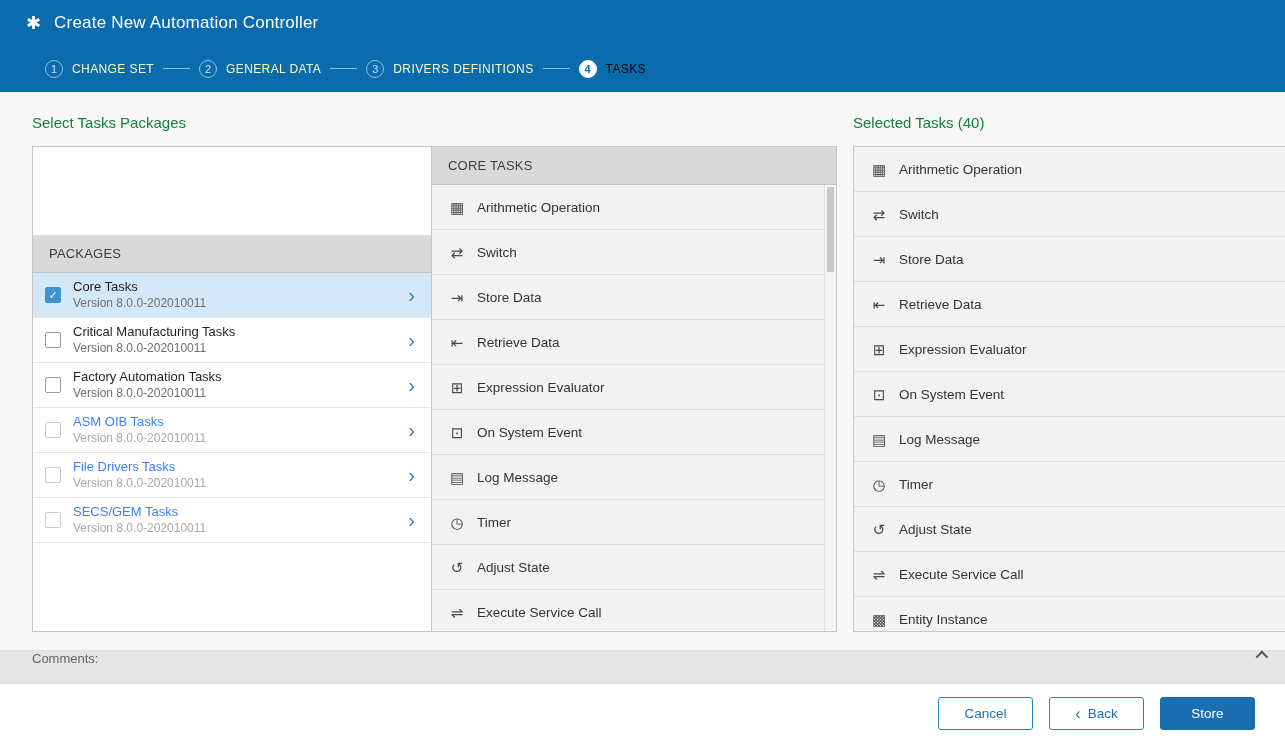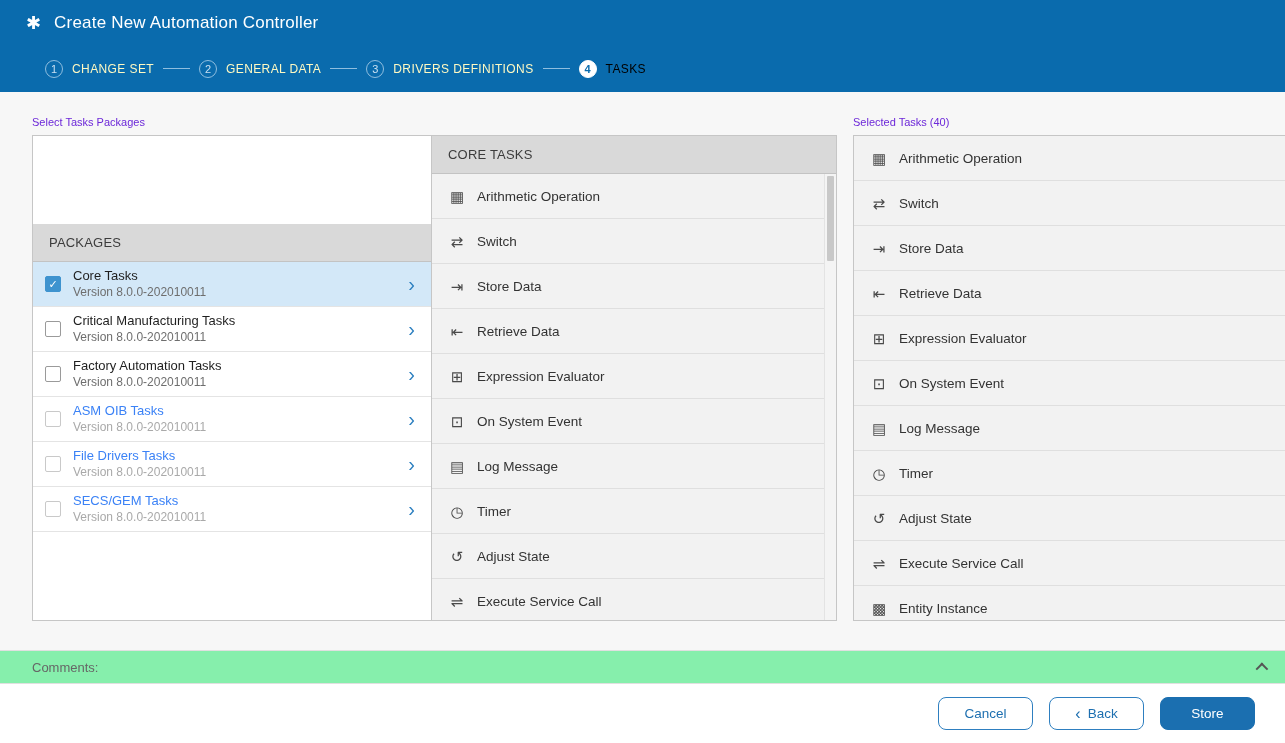--- a/index.html
+++ b/index.html
@@ -35,21 +35,21 @@
   .step.active .step-label { color:#000000; }
   .connector { width:27px; height:1px; background:#8FBEDF; margin:0 9px; flex:none; }
 
   
   .content {
     flex:1; background:#F7F7F7; display:flex;
     padding:22px 27px 0 32px; overflow:hidden;
   }
   .left-section { width:805px; flex:none; }
   .right-section { width:448px; flex:none; margin-left:16px; }
-  .panel-title { font-size:11px; color:#6d28d9; margin-bottom:4px; line-height:17px; }
+  .panel-title { font-size:15px; color:#15803d; margin-bottom:15px; line-height:17px; }
 
   .dual-table {
     display:flex; height:486px; border:1px solid #C6C6C6; background:#fff;
   }
   .col-packages {
     width:399px; flex:none; border-right:1px solid #C6C6C6;
     display:flex; flex-direction:column; background:#fff;justify-content:center;
   }
   .col-tasks { flex:1; display:flex; flex-direction:column; position:relative; background:#fff; overflow:hidden; }
   .col-header {
@@ -100,38 +100,38 @@
 
   
   .selected-list {
     height:486px; border:1px solid #C6C6C6; background:#fff;
     position:relative; overflow:hidden;
   }
   .selected-rows { height:100%; overflow:hidden; padding-right:12px; }
 
   
   .comments {
-    height:34px; flex:none; background:#86efac;
+    height:34px; flex:none; background:#e5e5e5;
     border-top:1px solid #E0E0E0; border-bottom:1px solid #E0E0E0;
-    display:flex; align-items:center; justify-content:space-between;
+    display:flex; justify-content:space-between;
     padding:0 20px 0 32px; color:#666; font-size:13px;
   }
   .chev-up {
     width:9px; height:9px; border:solid #555; border-width:2px 2px 0 0;
     transform:rotate(-45deg) translateY(2px); cursor:pointer; flex:none;
   }
 
   
   .footer {
     height:59px; flex:none; background:#fff;
     display:flex; align-items:center; justify-content:flex-end; gap:16px;
     padding-right:30px;
   }
   .btn {
-    height:33px; min-width:95px; border-radius:8px; font-size:13.5px;
+    height:33px; min-width:95px; border-radius:3px; font-size:13.5px;
     display:flex; align-items:center; justify-content:center; gap:7px;
     cursor:pointer; padding:0 20px; font-family:"Liberation Sans",sans-serif;
   }
   .btn-outline { background:#fff; border:1px solid #2E7FC0; color:#1D6FB0; }
   .btn-primary { background:#1B6FB0; border:1px solid #1B6FB0; color:#fff; }
   .btn .back-chev { font-size:16px; line-height:1; }
 </style>
 </head>
 <body>
 

